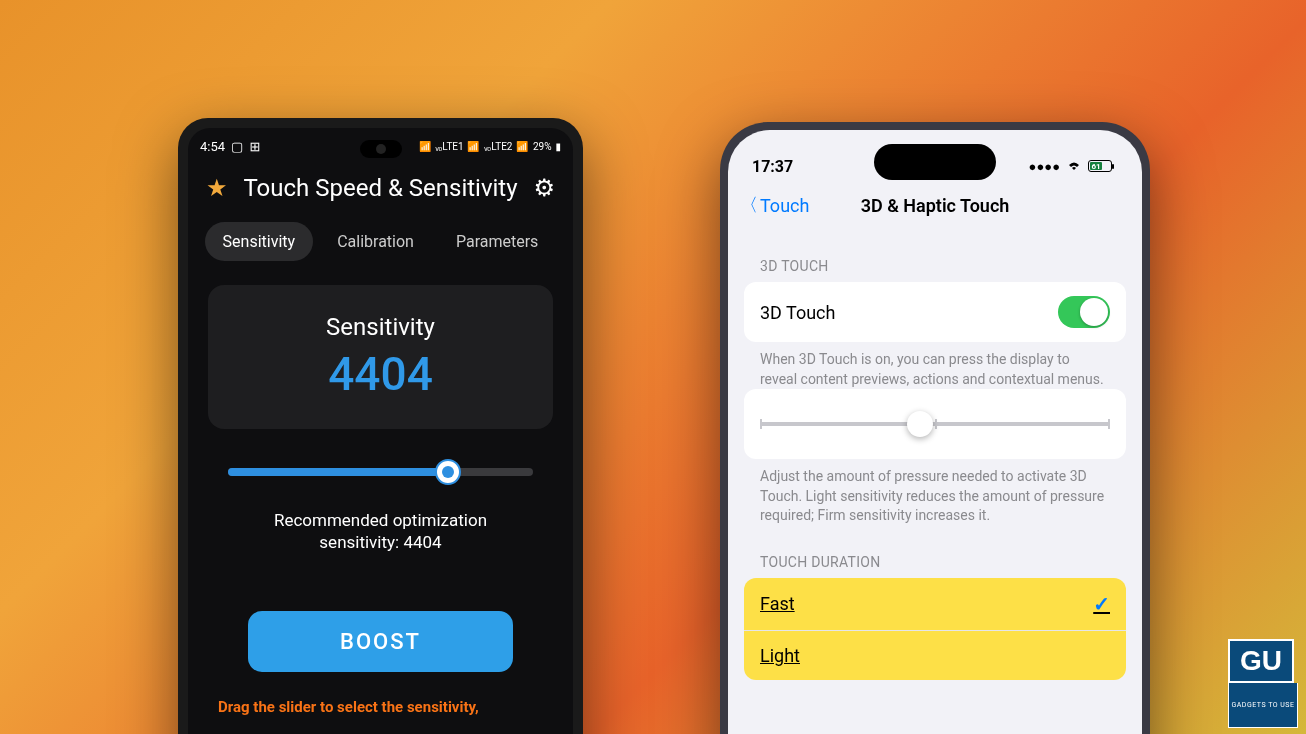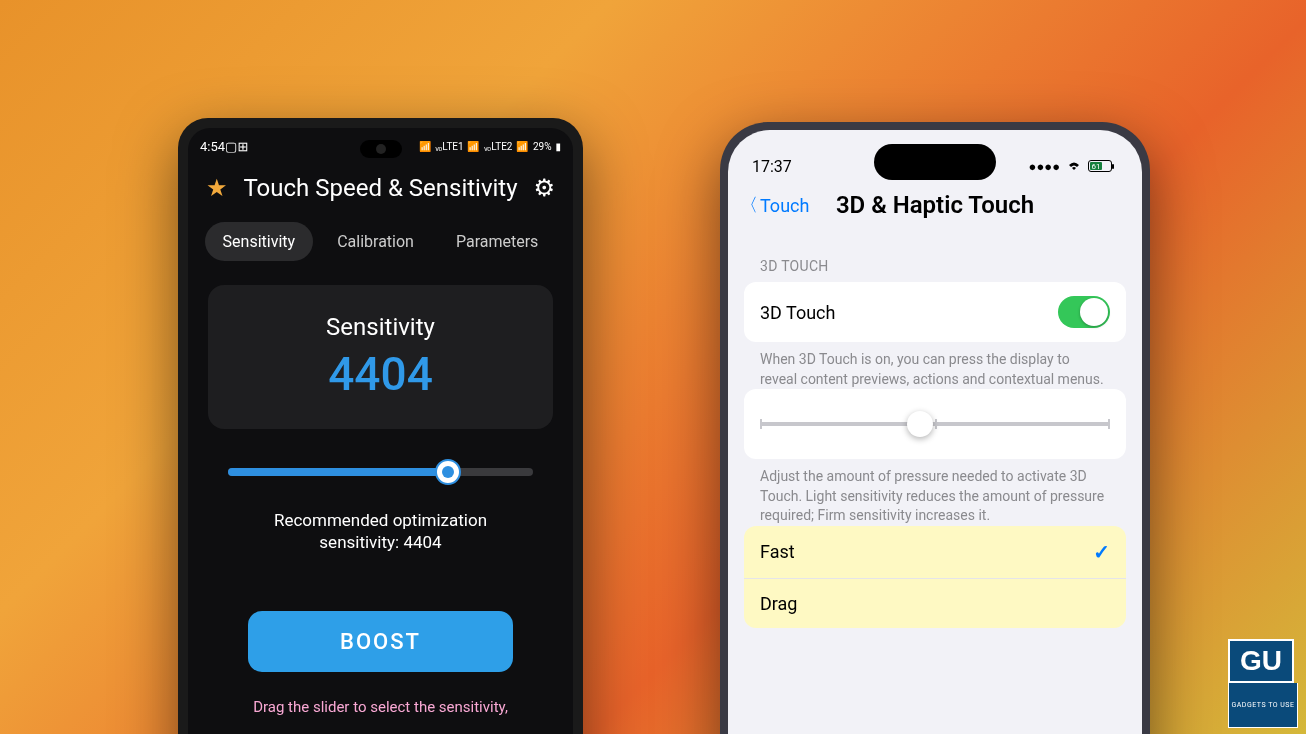--- a/index.html
+++ b/index.html
@@ -55,21 +55,21 @@
 .android-status {
   height: 36px;
   display: flex;
   align-items: center;
   justify-content: space-between;
   padding: 0 12px;
   color: #fff;
   font-size: 13px;
   position: relative;
 }
-.android-status-left { display: flex; align-items: flex-end; }
+.android-status-left { display: flex; gap: 6px; align-items: flex-end; }
 .android-status-right { display: flex; gap: 4px; align-items: center; font-size: 10px; }
 
 .android-header {
   display: flex;
   align-items: center;
   justify-content: space-between;
   padding: 10px 18px;
   color: #fff;
 }
 .star-icon { color: #f2a93c; font-size: 24px; }
@@ -158,24 +158,24 @@
   font-size: 22px;
   font-weight: 500;
   letter-spacing: 2px;
   padding: 18px;
   border-radius: 14px;
   margin: 48px 60px 0;
   text-align: center;
 }
 
 .drag-hint {
-  color: #f9a8d4;
-  text-align: center;
+  color: #f97316;
   font-size: 15px;
   padding: 26px 30px 0;
+  font-weight: bold;
 }
 
 
 .iphone {
   position: absolute;
   left: 720px;
   top: 122px;
   width: 430px;
   height: 840px;
   background: #3a3a44;
@@ -202,21 +202,21 @@
   border-radius: 20px;
   z-index: 10;
 }
 .iphone-status {
   height: 58px;
   display: flex;
   justify-content: space-between;
   align-items: center;
   padding: 14px 30px 0 24px;
   font-size: 16px;
-  font-weight: 400;
+  font-weight: 700;
 }
 .iphone-status-right {
   display: flex; gap: 6px; align-items: center;
   font-size: 13px;
 }
 .ios-batt {
   width: 24px; height: 12px;
   border: 1px solid #000;
   border-radius: 3px;
   position: relative;
@@ -254,21 +254,21 @@
   color: #007aff;
   font-size: 18px;
   display: flex;
   align-items: center;
   gap: 2px;
 }
 .ios-nav-title {
   position: absolute;
   left: 50%;
   transform: translateX(-50%);
-  font-size: 24px;
+  font-size: 18px;
   font-weight: 600;
 }
 
 .ios-section-header {
   font-size: 14px;
   color: #8a8a8e;
   letter-spacing: 0.3px;
   padding: 28px 32px 8px;
   text-transform: uppercase;
 }
@@ -336,24 +336,25 @@
 }
 .ios-tick {
   position: absolute;
   top: 8px;
   width: 2px;
   height: 10px;
   background: #c7c7cc;
 }
 
 .ios-list {
-  background: #fef9c3;
+  background: #fde047;
   margin: 0 16px;
   border-radius: 12px;
   overflow: hidden;
+  text-decoration: underline;
 }
 .ios-list-row {
   padding: 14px 16px;
   display: flex;
   justify-content: space-between;
   align-items: center;
   font-size: 18px;
   border-bottom: 1px solid #e5e5ea;
 }
 .ios-list-row:last-child { border-bottom: none; }
@@ -486,27 +487,28 @@
       <div class="ios-slider">
         <div class="ios-slider-track"></div>
         <div class="ios-tick" style="left:0"></div>
         <div class="ios-tick" style="left:50%"></div>
         <div class="ios-tick" style="right:0"></div>
         <div class="ios-slider-thumb"></div>
       </div>
     </div>
     <div class="ios-footer">Adjust the amount of pressure needed to activate 3D Touch. Light sensitivity reduces the amount of pressure required; Firm sensitivity increases it.</div>
 
+    <div class="ios-section-header">TOUCH DURATION</div>
     <div class="ios-list">
       <div class="ios-list-row">
         <span>Fast</span>
         <span class="ios-check">✓</span>
       </div>
       <div class="ios-list-row">
-        <span>Drag</span>
+        <span>Light</span>
       </div>
     </div>
   </div>
 </div>
 
 <div class="watermark">
   <div class="gu-logo">GU</div>
   <div class="gu-sub">GADGETS TO USE</div>
 </div>
 

